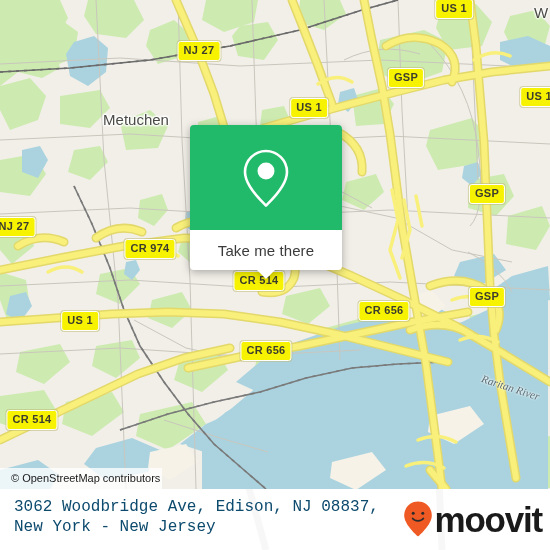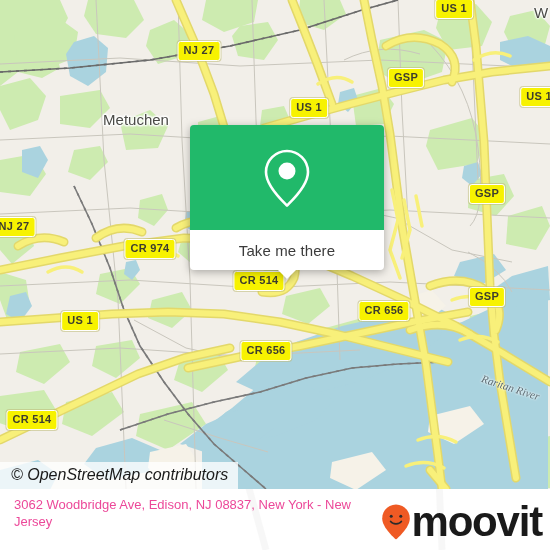--- a/index.html
+++ b/index.html
@@ -66,32 +66,31 @@
     white-space:nowrap;
     text-shadow:1px 0 2px #fff,-1px 0 2px #fff,0 1px 2px #fff,0 -1px 2px #fff;
     z-index:4;
   }
 
   
   .attribution{
     position:absolute;left:0;bottom:0;
     background:rgba(255,255,255,.78);
     color:#1a1a1a;
-    font-size:16px;
-    padding:4px 10px 5px 11px;
+    font-size:11px;
+    padding:4px 2px 5px 11px;
     z-index:20;
     white-space:nowrap;
-    font-style:italic;
   }
 
   
   .popup{
     position:absolute;
     left:190px;top:125px;
-    width:194px;
+    width:152px;
     z-index:30;
     filter:drop-shadow(0 2px 4px rgba(0,0,0,.30));
   }
   .popup-body{
     background:#21b96a;
     height:105px;
     border-radius:4px 4px 0 0;
     display:flex;align-items:center;justify-content:center;
   }
   .pin-glyph{display:block;}
@@ -132,34 +131,35 @@
   }
   .footer-inner{
     position:relative;z-index:2;
     display:flex;align-items:flex-start;
     height:100%;
     padding:8px 8px 0 14px;
     box-sizing:border-box;
   }
   .footer-address{
     flex:1;
-    color:#ec4899;
-    font-size:13px;
+    color:#0c4a6e;
+    font-size:16px;
     line-height:1.28;
     padding-right:4px;
     max-width:420px;
+    font-family:Liberation Mono, monospace;
   }
   .brand{
     display:flex;align-items:center;
     margin-top:4px;
     margin-left:-12px;
   }
   .brand-word{
     color:#1a1a1a;
-    font-size:42px;
+    font-size:35px;
     font-weight:bold;
     letter-spacing:-1.2px;
     line-height:1;
     margin-left:1px;
   }
 </style>
 </head>
 <body>
 
 <div id="app">

